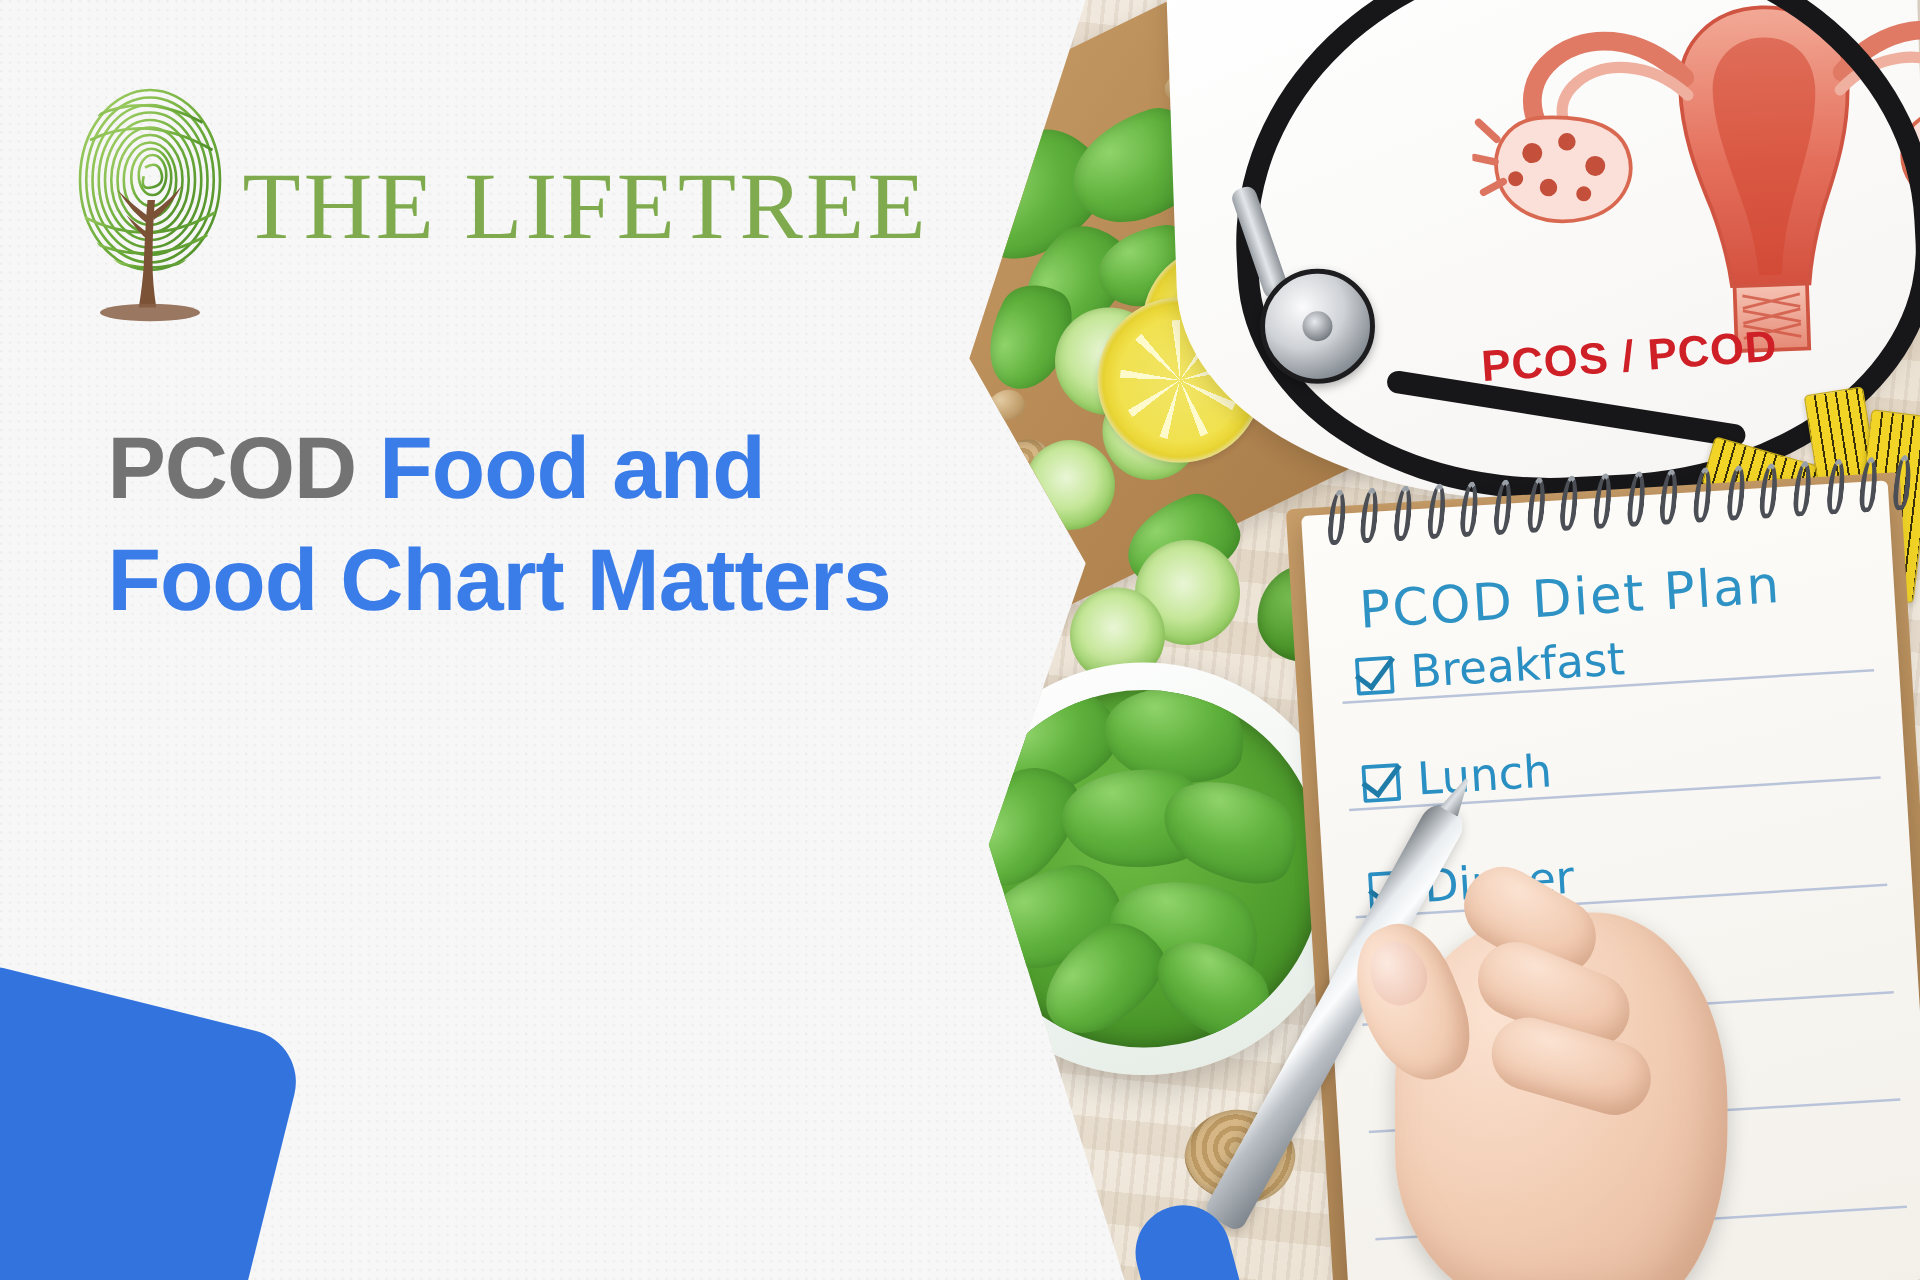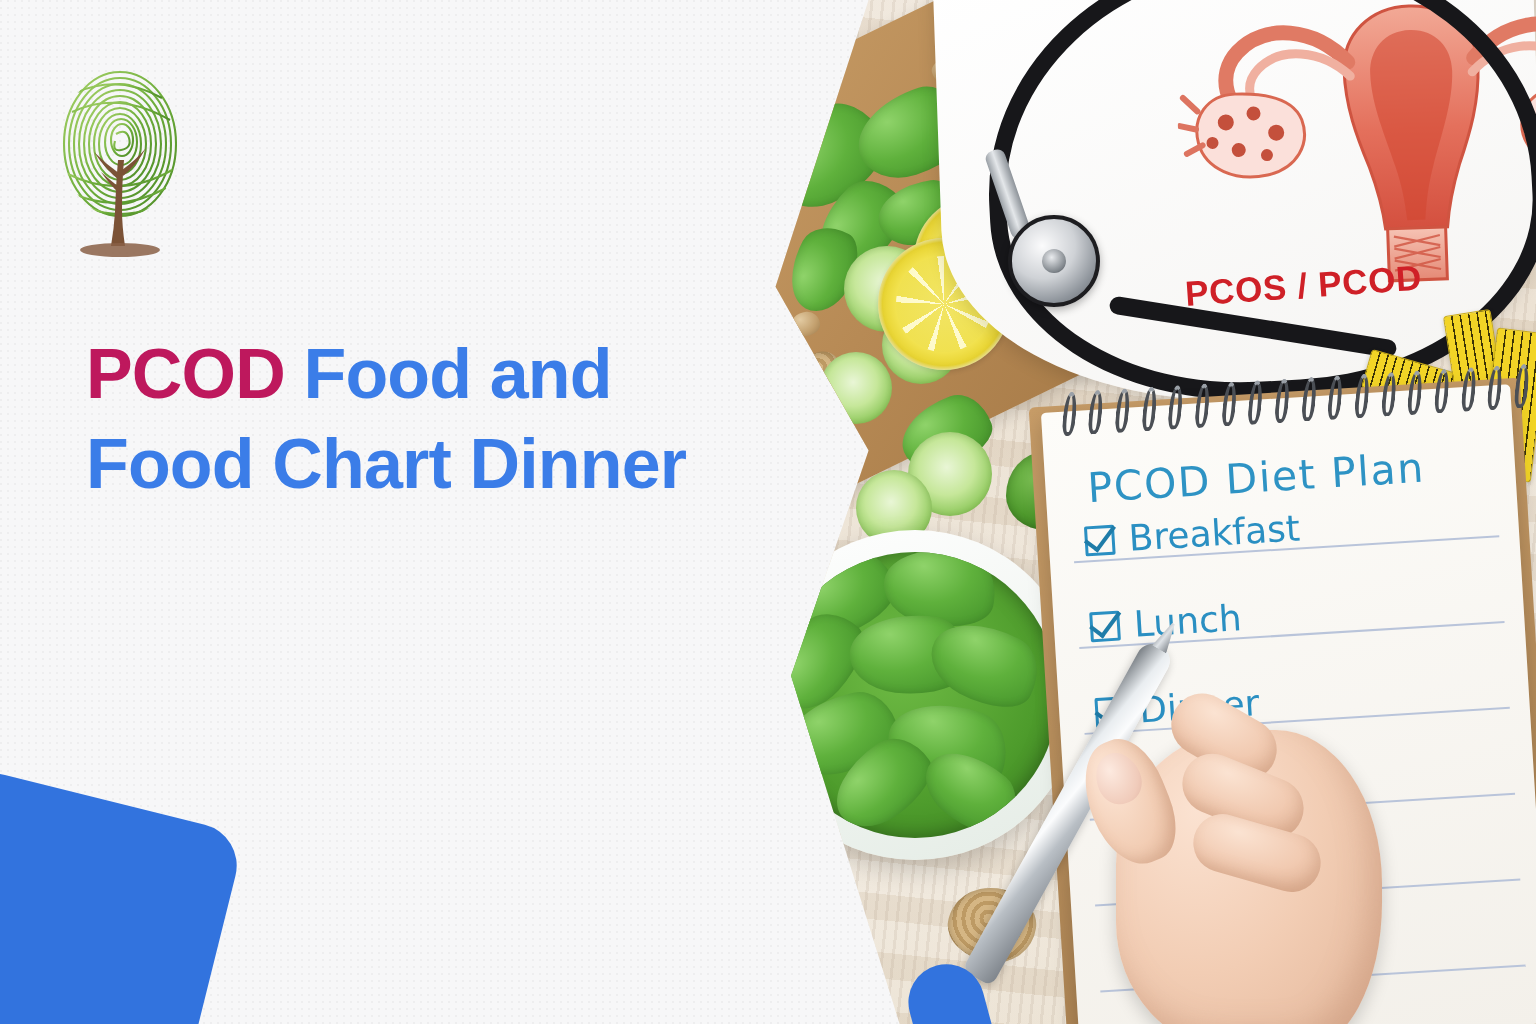--- a/index.html
+++ b/index.html
@@ -58,21 +58,21 @@
 
   #headline{
     position:absolute; left:86px; top:330px;
     font-size:70px;
     font-weight:bold;
     line-height:1.28;
     letter-spacing:-.012em;
     color:#3b7de8;
     white-space:nowrap;
   }
-  #headline .hl-accent{ color:#be185d; }
+  #headline .hl-accent{ color:#737373; }
   #headline .hl-line{ display:block; }
 
   
   #photo-panel{
     position:absolute; right:0; top:0;
     width:776px; height:1024px;
     z-index:5;
     overflow:hidden;
     -webkit-clip-path:polygon(14% 0%, 100% 0%, 100% 100%, 18% 100%, 4% 66%, 14% 44%, 2% 28%);
     clip-path:polygon(14% 0%, 100% 0%, 100% 100%, 18% 100%, 4% 66%, 14% 44%, 2% 28%);
@@ -400,25 +400,26 @@
       </g>
 
       <g fill="#7b5236">
         <path d="M60 98 q-2 24 -3 52 q-1 16 -4 34 l14 0 q-3 -20 -3 -36 q0 -28 2 -50 z"></path>
         <path d="M62 112 q-14 -10 -26 -22 q12 18 25 28 z"></path>
         <path d="M64 108 q14 -10 24 -22 q-10 18 -23 28 z"></path>
         <path d="M62 126 q-10 -8 -19 -16 q9 13 18 21 z"></path>
       </g>
       <ellipse cx="62" cy="188" rx="40" ry="7" fill="#8a6046" opacity=".85"></ellipse>
     </svg>
+    <div id="logo-word">THE LIFETREE</div>
   </div>
 
   <h1 id="headline">
     <span class="hl-line"><span class="hl-accent">PCOD</span><span> Food and</span></span>
-    <span class="hl-line">Food Chart Dinner</span>
+    <span class="hl-line">Food Chart Matters</span>
   </h1>
 
 </div>
 
 <div id="photo-panel">
 
   <div id="wood-table"></div>
 
   <div id="cutting-board"></div>
 

